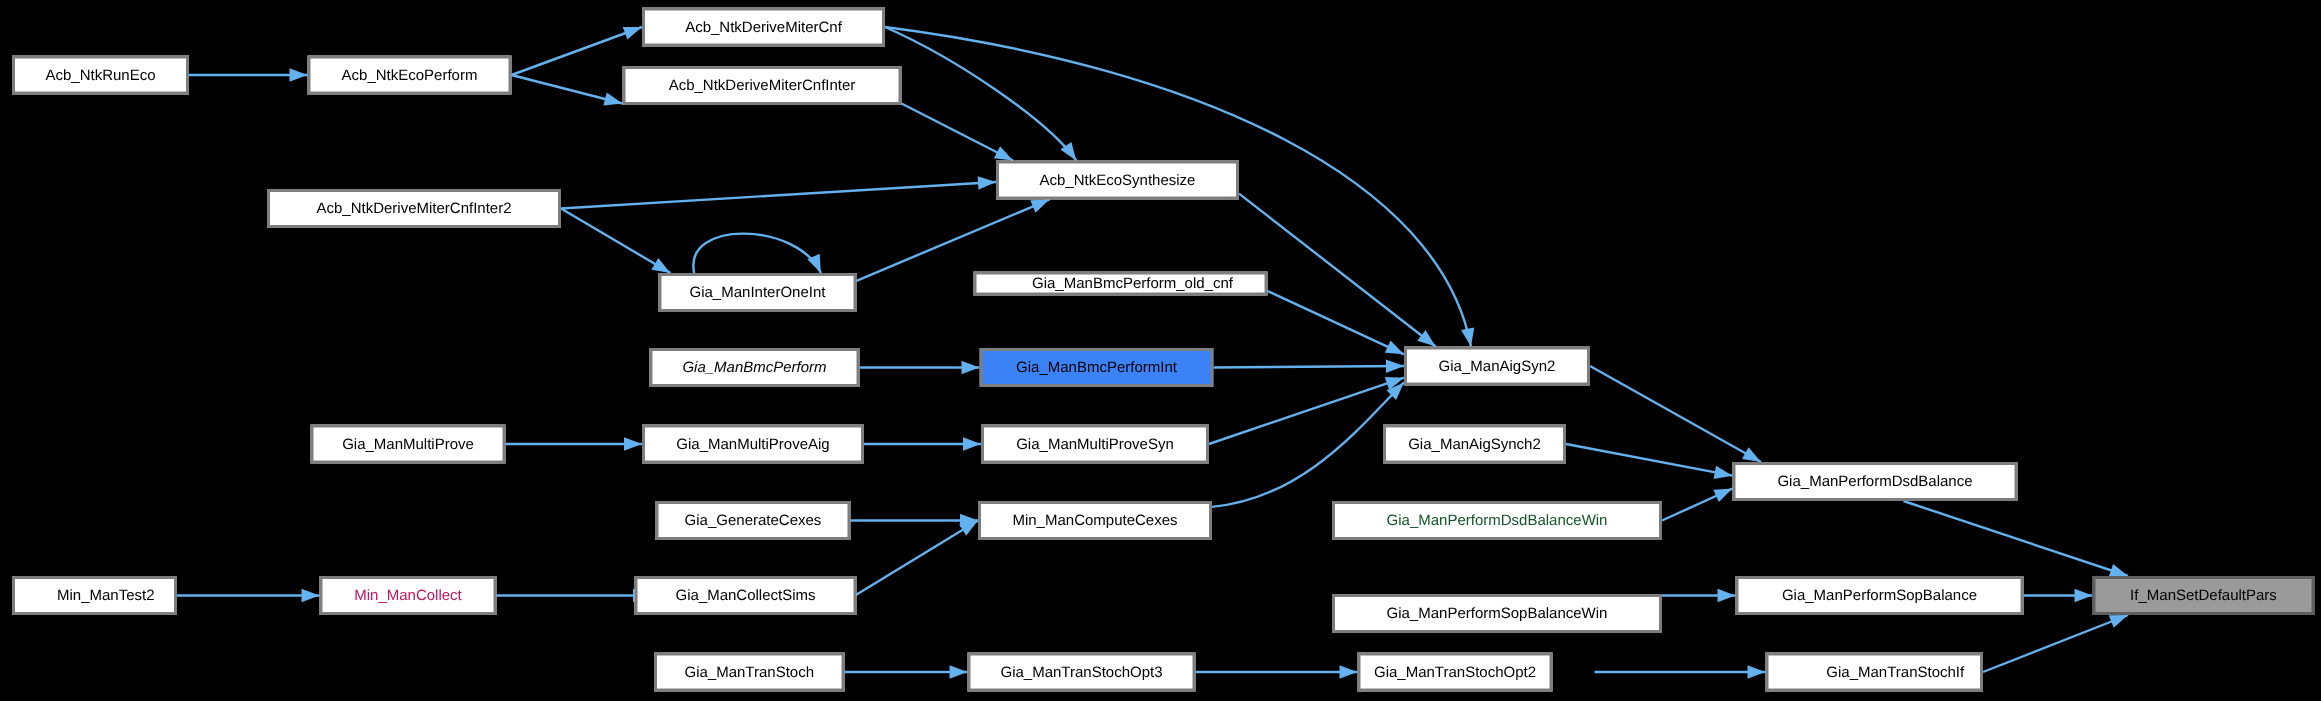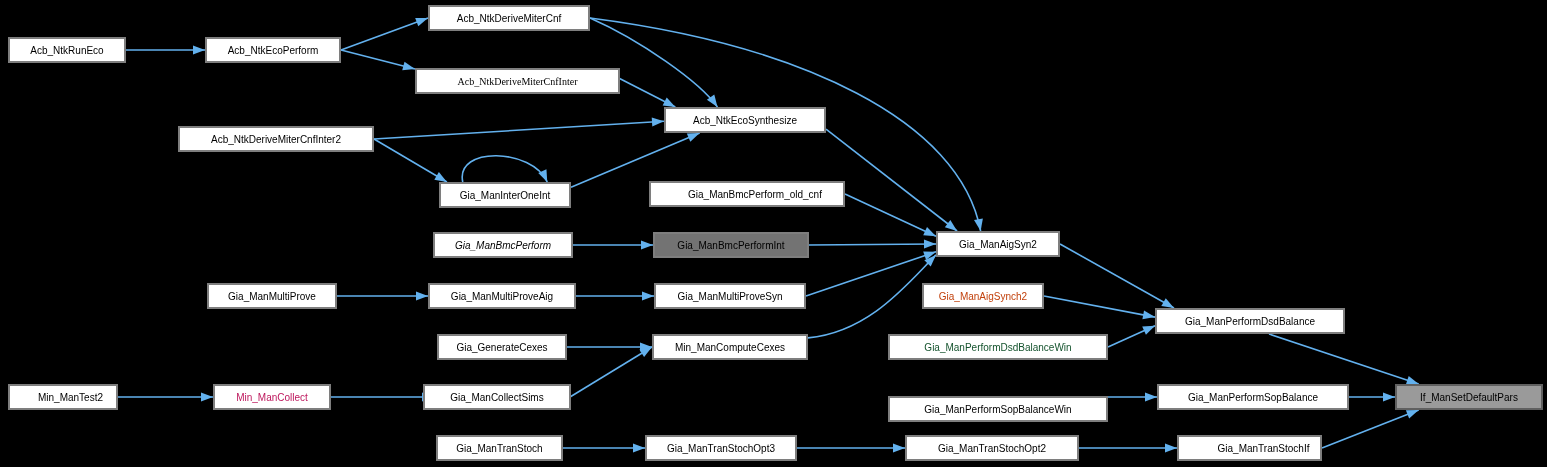--- a/index.html
+++ b/index.html
@@ -77,39 +77,39 @@
       <path d="M797,448 L905,448" fill="none" stroke="#63b1ee" stroke-width="1.6"></path>
       <polygon points="905,448 893,452.5 893,443.5" fill="#63b1ee"></polygon>
       <path d="M1063,448 L1177,448" fill="none" stroke="#63b1ee" stroke-width="1.6"></path>
       <polygon points="1177,448 1165,452.5 1165,443.5" fill="#63b1ee"></polygon>
       <path d="M1322,448 L1418.68,410" fill="none" stroke="#63b1ee" stroke-width="1.6"></path>
       <polygon points="1418.68,410 1409.1578449495544,418.57779477460684 1405.8655797677309,410.2015790435889" fill="#63b1ee"></polygon>
     </svg>
     <div class="graph-node" style="left: 8px; top: 37px; width: 118px; height: 26px; background: rgb(255, 255, 255); border: 2px solid rgb(126, 126, 126); color: rgb(0, 0, 0);">Acb_NtkRunEco</div>
     <div class="graph-node" style="left: 205px; top: 37px; width: 136px; height: 26px; background: rgb(255, 255, 255); border: 2px solid rgb(126, 126, 126); color: rgb(0, 0, 0);">Acb_NtkEcoPerform</div>
     <div class="graph-node" style="left: 428px; top: 5px; width: 162px; height: 26px; background: rgb(255, 255, 255); border: 2px solid rgb(126, 126, 126); color: rgb(0, 0, 0);">Acb_NtkDeriveMiterCnf</div>
-    <div class="graph-node" style="left: 415px; top: 68px; width: 205px; height: 26px; background: rgb(255, 255, 255); border: 2px solid rgb(126, 126, 126); color: rgb(0, 0, 0); font-family: Liberation Serif, serif;">Acb_NtkDeriveMiterCnfInter</div>
+    <div class="graph-node" style="left: 415px; top: 44px; width: 186px; height: 26px; background: rgb(255, 255, 255); border: 2px solid rgb(126, 126, 126); color: rgb(0, 0, 0);">Acb_NtkDeriveMiterCnfInter</div>
     <div class="graph-node" style="left: 178px; top: 126px; width: 196px; height: 26px; background: rgb(255, 255, 255); border: 2px solid rgb(126, 126, 126); color: rgb(0, 0, 0);">Acb_NtkDeriveMiterCnfInter2</div>
     <div class="graph-node" style="left: 664px; top: 107px; width: 162px; height: 26px; background: rgb(255, 255, 255); border: 2px solid rgb(126, 126, 126); color: rgb(0, 0, 0);">Acb_NtkEcoSynthesize</div>
     <div class="graph-node" style="left: 439px; top: 182px; width: 132px; height: 26px; background: rgb(255, 255, 255); border: 2px solid rgb(126, 126, 126); color: rgb(0, 0, 0);">Gia_ManInterOneInt</div>
-    <div class="graph-node" style="left: 649px; top: 181px; width: 196px; height: 26px; background: rgb(255, 255, 255); border: 2px solid rgb(126, 126, 126); color: rgb(0, 0, 0); padding-left: 16px;">Gia_ManBmcPerform_old_cnf</div>
+    <div class="graph-node" style="left: 649px; top: 181px; width: 196px; height: 16px; background: rgb(255, 255, 255); border: 2px solid rgb(126, 126, 126); color: rgb(0, 0, 0); padding-left: 16px;">Gia_ManBmcPerform_old_cnf</div>
     <div class="graph-node" style="left: 433px; top: 232px; width: 140px; height: 26px; background: rgb(255, 255, 255); border: 2px solid rgb(126, 126, 126); color: rgb(0, 0, 0); font-style: italic;">Gia_ManBmcPerform</div>
-    <div class="graph-node" style="left: 653px; top: 232px; width: 156px; height: 26px; background: #737373; border: 2px solid rgb(126, 126, 126); color: rgb(0, 0, 0);">Gia_ManBmcPerformInt</div>
+    <div class="graph-node" style="left: 653px; top: 232px; width: 156px; height: 26px; background: #3b82f6; border: 2px solid rgb(126, 126, 126); color: rgb(0, 0, 0);">Gia_ManBmcPerformInt</div>
     <div class="graph-node" style="left: 936px; top: 231px; width: 124px; height: 26px; background: rgb(255, 255, 255); border: 2px solid rgb(126, 126, 126); color: rgb(0, 0, 0);">Gia_ManAigSyn2</div>
     <div class="graph-node" style="left: 207px; top: 283px; width: 130px; height: 26px; background: rgb(255, 255, 255); border: 2px solid rgb(126, 126, 126); color: rgb(0, 0, 0);">Gia_ManMultiProve</div>
     <div class="graph-node" style="left: 428px; top: 283px; width: 148px; height: 26px; background: rgb(255, 255, 255); border: 2px solid rgb(126, 126, 126); color: rgb(0, 0, 0);">Gia_ManMultiProveAig</div>
     <div class="graph-node" style="left: 654px; top: 283px; width: 152px; height: 26px; background: rgb(255, 255, 255); border: 2px solid rgb(126, 126, 126); color: rgb(0, 0, 0);">Gia_ManMultiProveSyn</div>
-    <div class="graph-node" style="left: 922px; top: 283px; width: 122px; height: 26px; background: rgb(255, 255, 255); border: 2px solid rgb(126, 126, 126); color: #c2410c;">Gia_ManAigSynch2</div>
+    <div class="graph-node" style="left: 922px; top: 283px; width: 122px; height: 26px; background: rgb(255, 255, 255); border: 2px solid rgb(126, 126, 126); color: #000000;">Gia_ManAigSynch2</div>
     <div class="graph-node" style="left: 437px; top: 334px; width: 130px; height: 26px; background: rgb(255, 255, 255); border: 2px solid rgb(126, 126, 126); color: rgb(0, 0, 0);">Gia_GenerateCexes</div>
     <div class="graph-node" style="left: 652px; top: 334px; width: 156px; height: 26px; background: rgb(255, 255, 255); border: 2px solid rgb(126, 126, 126); color: rgb(0, 0, 0);">Min_ManComputeCexes</div>
     <div class="graph-node" style="left: 888px; top: 334px; width: 220px; height: 26px; background: rgb(255, 255, 255); border: 2px solid rgb(126, 126, 126); color: #14532d;">Gia_ManPerformDsdBalanceWin</div>
     <div class="graph-node" style="left: 1155px; top: 308px; width: 190px; height: 26px; background: rgb(255, 255, 255); border: 2px solid rgb(126, 126, 126); color: rgb(0, 0, 0);">Gia_ManPerformDsdBalance</div>
     <div class="graph-node" style="left: 8px; top: 384px; width: 110px; height: 26px; background: rgb(255, 255, 255); border: 2px solid rgb(126, 126, 126); color: rgb(0, 0, 0); padding-left: 15px;">Min_ManTest2</div>
     <div class="graph-node" style="left: 213px; top: 384px; width: 118px; height: 26px; background: rgb(255, 255, 255); border: 2px solid rgb(126, 126, 126); color: #be185d;">Min_ManCollect</div>
     <div class="graph-node" style="left: 423px; top: 384px; width: 148px; height: 26px; background: rgb(255, 255, 255); border: 2px solid rgb(126, 126, 126); color: rgb(0, 0, 0);">Gia_ManCollectSims</div>
     <div class="graph-node" style="left: 888px; top: 384px; width: 220px; height: 26px; background: rgb(255, 255, 255); border: 2px solid rgb(126, 126, 126); color: rgb(0, 0, 0); margin-top: 12px;">Gia_ManPerformSopBalanceWin</div>
     <div class="graph-node" style="left: 1157px; top: 384px; width: 192px; height: 26px; background: rgb(255, 255, 255); border: 2px solid rgb(126, 126, 126); color: rgb(0, 0, 0);">Gia_ManPerformSopBalance</div>
     <div class="graph-node" style="left: 1395px; top: 384px; width: 148px; height: 26px; background: rgb(154, 154, 154); border: 2px solid rgb(96, 96, 96); color: rgb(0, 0, 0);">If_ManSetDefaultPars</div>
     <div class="graph-node" style="left: 436px; top: 435px; width: 127px; height: 26px; background: rgb(255, 255, 255); border: 2px solid rgb(126, 126, 126); color: rgb(0, 0, 0);">Gia_ManTranStoch</div>
     <div class="graph-node" style="left: 645px; top: 435px; width: 152px; height: 26px; background: rgb(255, 255, 255); border: 2px solid rgb(126, 126, 126); color: rgb(0, 0, 0);">Gia_ManTranStochOpt3</div>
-    <div class="graph-node" style="left: 905px; top: 435px; width: 174px; height: 26px; background: rgb(255, 255, 255); border: 2px solid rgb(126, 126, 126); color: rgb(0, 0, 0);">Gia_ManTranStochOpt2</div>
+    <div class="graph-node" style="left: 905px; top: 435px; width: 130px; height: 26px; background: rgb(255, 255, 255); border: 2px solid rgb(126, 126, 126); color: rgb(0, 0, 0);">Gia_ManTranStochOpt2</div>
     <div class="graph-node" style="left: 1177px; top: 435px; width: 145px; height: 26px; background: rgb(255, 255, 255); border: 2px solid rgb(126, 126, 126); color: rgb(0, 0, 0); padding-left: 28px;">Gia_ManTranStochIf</div>
   </div>
 
 </body></html>

